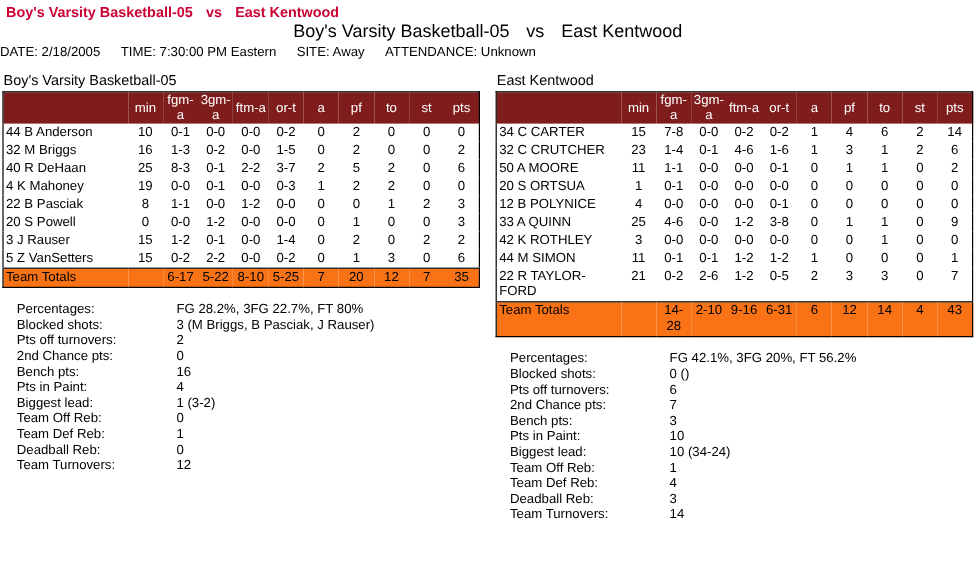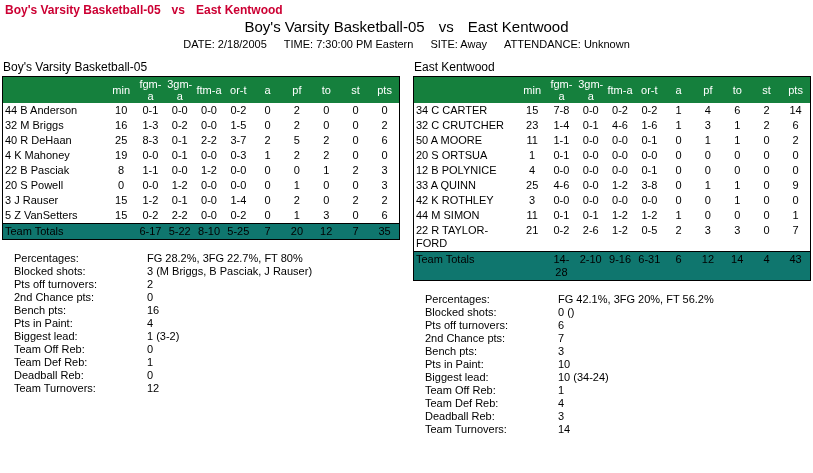--- a/index.html
+++ b/index.html
@@ -14,42 +14,42 @@
     margin: 3px 0 0 5px;
     font-size: 12px; font-weight: bold; color: #cc0033;
     display: flex; gap: 11px;
   }
   .main-title {
     text-align: center; font-size: 15px; margin-top: 1px;
     display: flex; justify-content: center; gap: 14px;
   }
   .date-line {
     margin-top: 3px;
-    display: flex; justify-content: center; gap: 17px;
+    display: flex; gap: 17px;
     font-size: 11px;
   }
   .teams { display: flex; gap: 13px; margin-top: 10px; padding-left: 2px; }
   .team { width: 398px; }
   .team-name { font-size: 12px; font-weight: normal; margin: 0 0 2px 1px; }
 
   table.box {
     border-collapse: collapse; width: 100%;
     border: 1px solid #000; table-layout: fixed;
   }
   table.box th {
-    background: #15803d; color: #fff; font-weight: normal;
+    background: #7f1d1d; color: #fff; font-weight: normal;
     font-size: 11px; padding: 1px 2px; text-align: center; height: 15px;
   }
   table.box th.namecol { width: 104px; text-align: left; }
   table.box td {
     padding: 1px 2px; font-size: 11px; line-height: 13px;
     vertical-align: top; white-space: normal; word-wrap: break-word;
   }
   table.box td:not(:first-child) { text-align: center; }
-  table.box tr.totals td { background: #0f766e; border-top: 1px solid #000; }
+  table.box tr.totals td { background: #f97316; border-top: 1px solid #000; }
 
   table.statlist { border-collapse: collapse; margin: 12px 0 0 12px; }
   table.statlist td { padding: 0; font-size: 11px; line-height: 13px; vertical-align: top; }
   table.statlist td:first-child { width: 133px; margin-top: 36px; }
 </style>
 </head>
 <body>
 
 <div>
 

